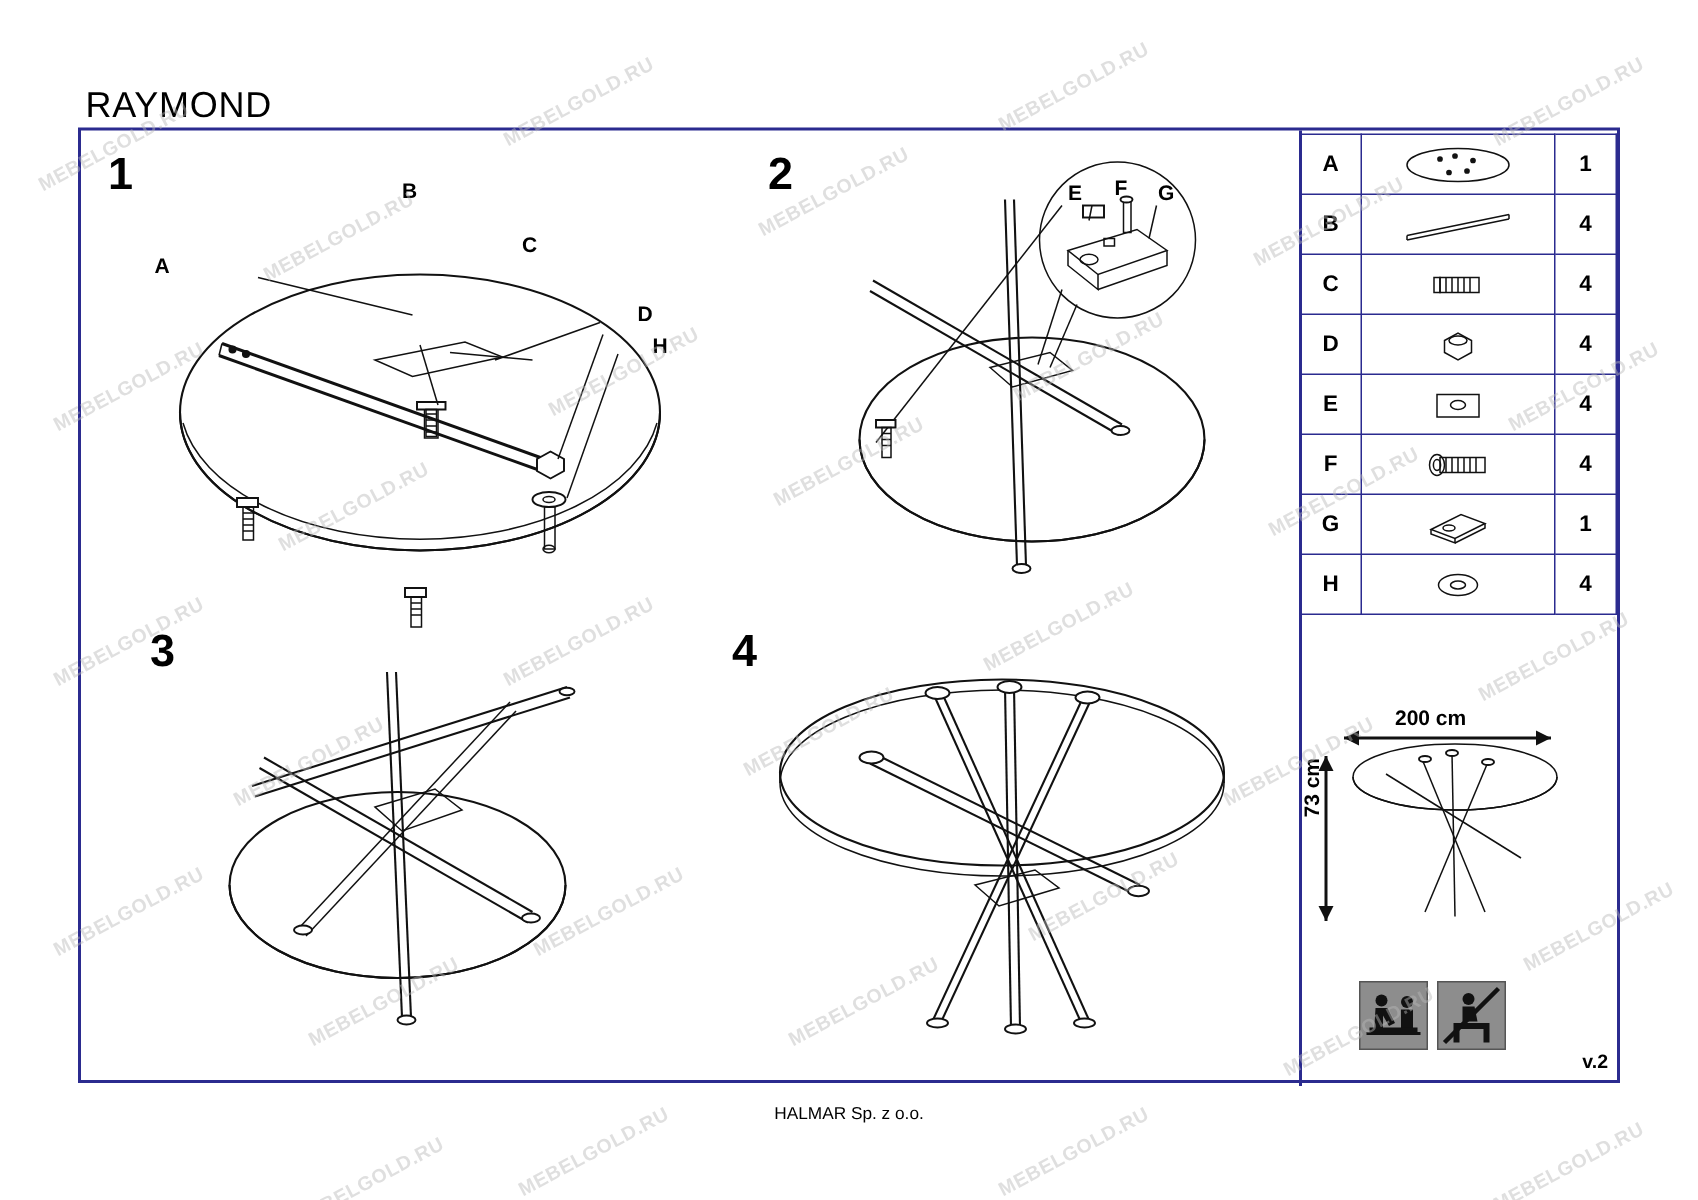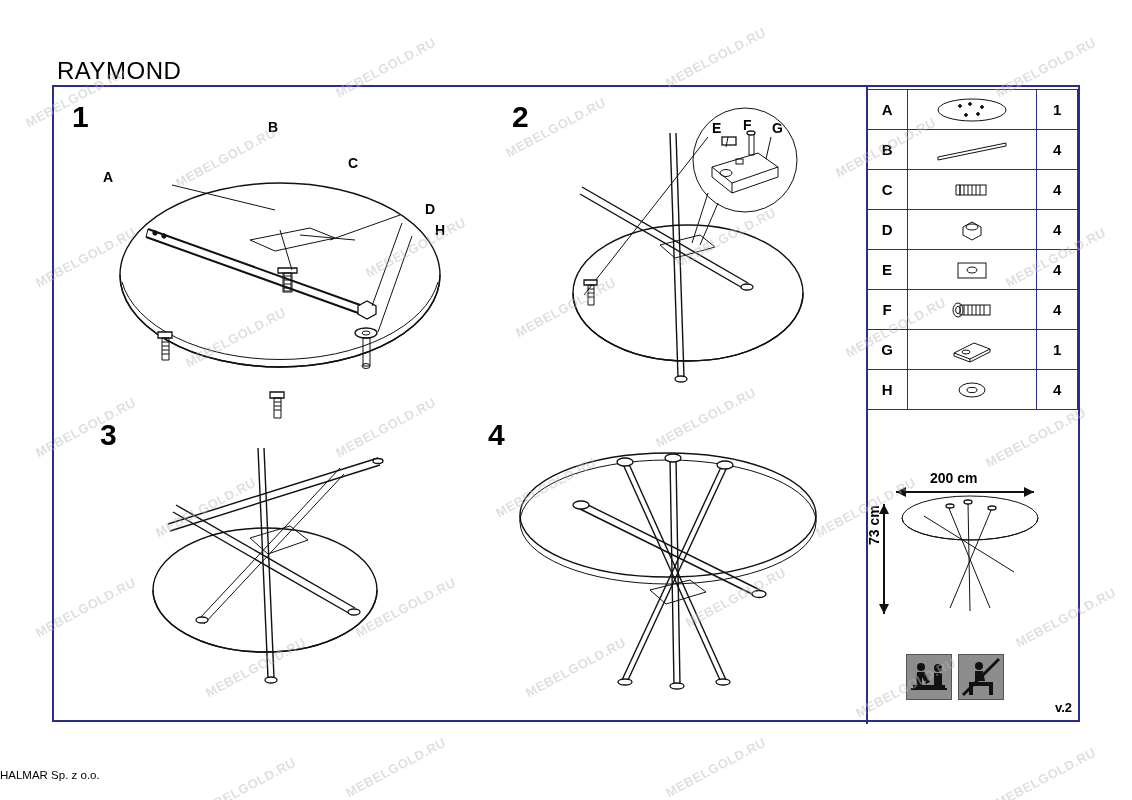--- a/index.html
+++ b/index.html
@@ -70,21 +70,21 @@
     position:absolute;left:866px;top:545px;font-size:14px;font-weight:700;
     transform:rotate(-90deg);transform-origin:left top;
   }
 
   
   .picto{position:absolute;width:44px;height:44px;background:#8d8d8d;border:1px solid #555;}
   .vtag{position:absolute;right:60px;top:700px;font-size:13px;font-weight:700;}
 
   
   .footer{
-    position:absolute;left:0;right:0;top:768px;
+    position:absolute;left:0;right:0;top:736px;text-align:center;
     font-size:11.5px;line-height:15px;
   }
 </style>
 </head>
 <body>
 
 <div class="sheet">
 
   <div class="wm-layer" id="wm-layer">
       <div class="wm" style="left: 30px; top: 250px;">MEBELGOLD.RU</div>

